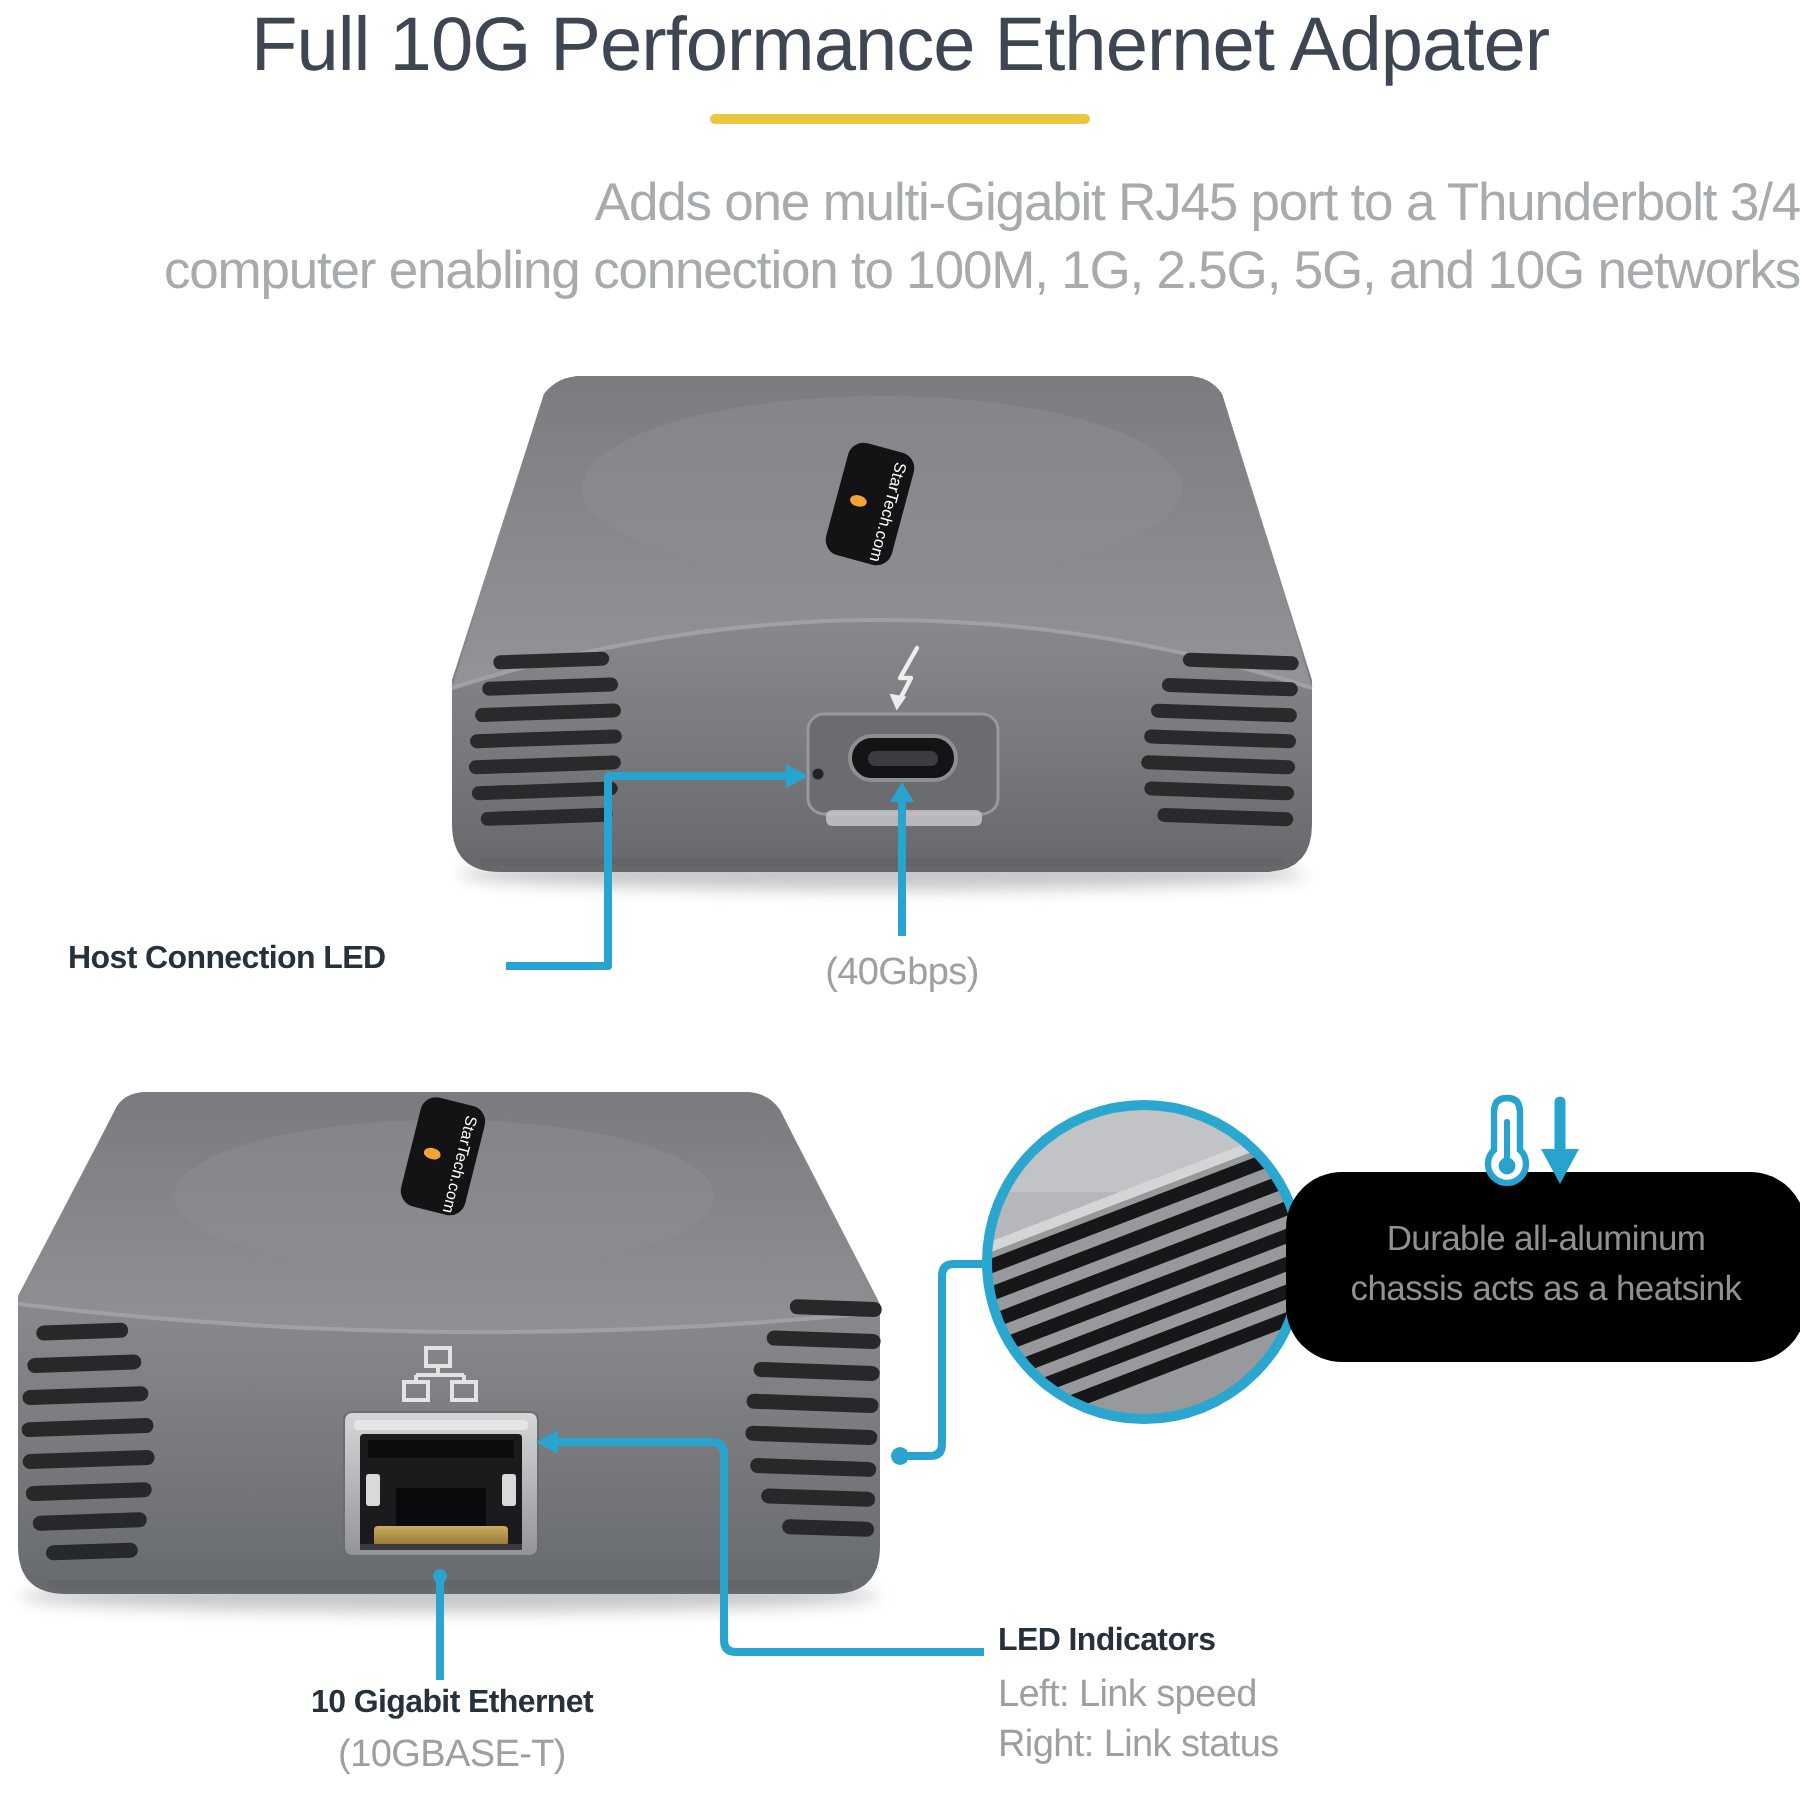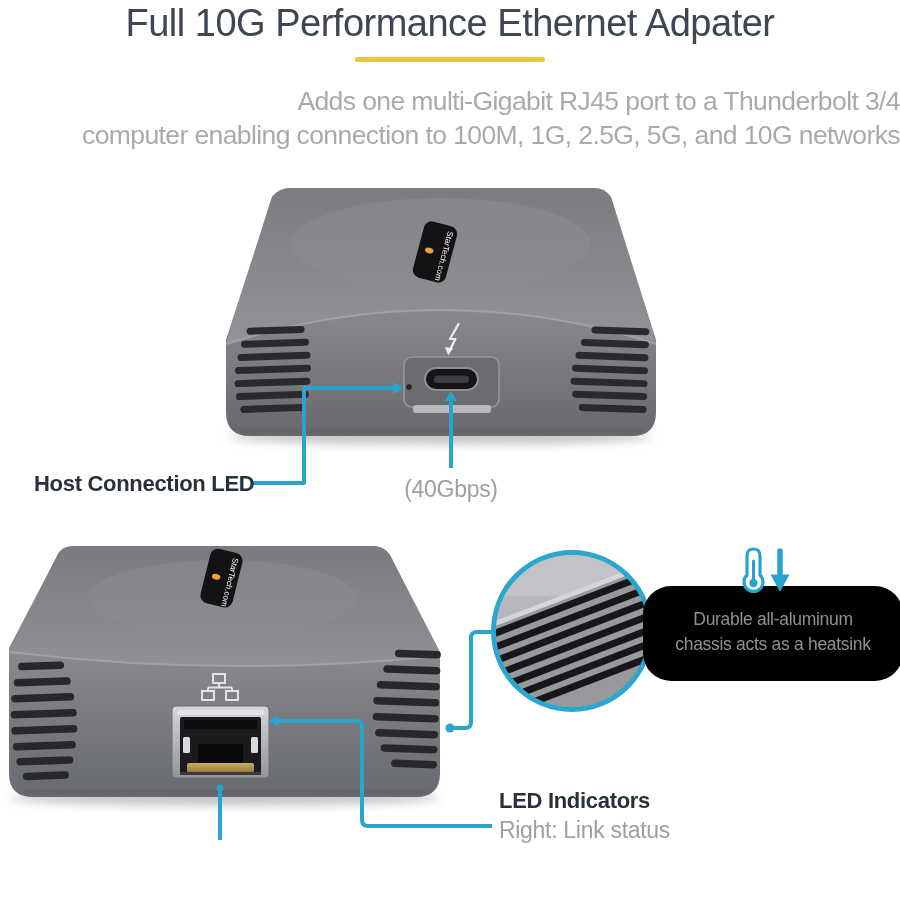--- a/index.html
+++ b/index.html
@@ -4,22 +4,22 @@
 <style>
   html,body{margin:0;padding:0;background:#ffffff;}
   .stage{position:relative;width:900px;height:900px;background:#ffffff;overflow:hidden;
          font-family:"Liberation Sans",sans-serif;}
   .abs{position:absolute;}
   .title{left:0;top:2px;width:900px;text-align:center;font-size:38px;font-weight:400;
          color:#3e4553;letter-spacing:-0.5px;}
   .accent-rule{left:355px;top:57px;width:190px;height:5px;border-radius:3px;background:#eac73e;}
   .subtitle{left:0;top:84px;width:900px;text-align:right;font-size:26.5px;line-height:34px;
             color:#a8abae;letter-spacing:-0.6px;font-weight:400;}
-  .lbl-dark{font-size:22px;font-weight:700;color:#26313c;letter-spacing:-0.3px;}
-  .lbl-gray{font-size:23px;font-weight:400;color:#9da0a3;letter-spacing:-0.3px;}
+  .lbl-dark{font-size:16px;font-weight:700;color:#26313c;letter-spacing:-0.3px;}
+  .lbl-gray{font-size:19px;font-weight:400;color:#9da0a3;letter-spacing:-0.3px;}
   .col-center{text-align:center;}
   .bubble{left:643px;top:586px;width:260px;height:95px;border-radius:28px;background:#000000;
           box-sizing:border-box;padding-top:21px;text-align:center;font-size:17.5px;
           line-height:24.5px;color:#8f9194;letter-spacing:-0.3px;}
   svg{display:block;}
 </style>
 </head>
 <body>
 
 <div class="stage">
@@ -216,19 +216,24 @@
       <polygon points="770.5,574.5 789.5,574.5 780,592" fill="#27a3ce"></polygon>
     </g>
   </svg>
 
   <div class="abs lbl-dark" style="left:34px;top:471px">Host Connection LED</div>
 
   <div class="abs col-center" style="left:336px;top:471px;width:230px">
     <div class="lbl-gray" style="margin-top:5px">(40Gbps)</div>
   </div>
 
-
-  <div class="abs" style="left:499px;top:788px">
+  <div class="abs col-center" style="left:105px;top:843px;width:242px">
+    <div class="lbl-dark">10 Gigabit Ethernet</div>
+    <div class="lbl-gray" style="margin-top:6px">(10GBASE-T)</div>
+  </div>
+
+  <div class="abs" style="left:499px;top:812px">
     <div class="lbl-dark">LED Indicators</div>
+    <div class="lbl-gray" style="margin-top:7px">Left: Link speed</div>
     <div class="lbl-gray" style="margin-top:3px">Right: Link status</div>
   </div>
 
 </div>
 
 </body></html>

